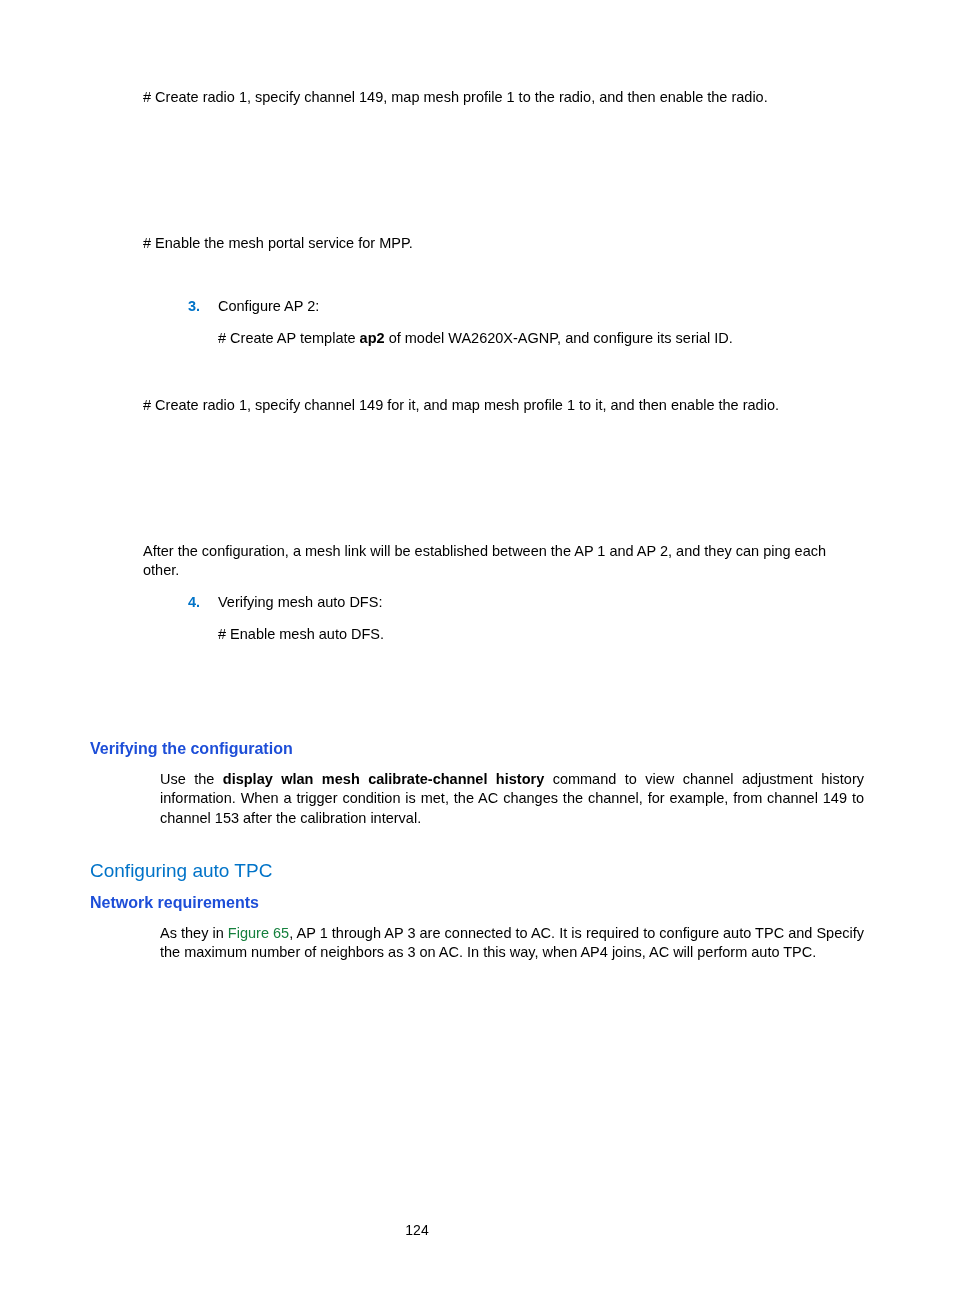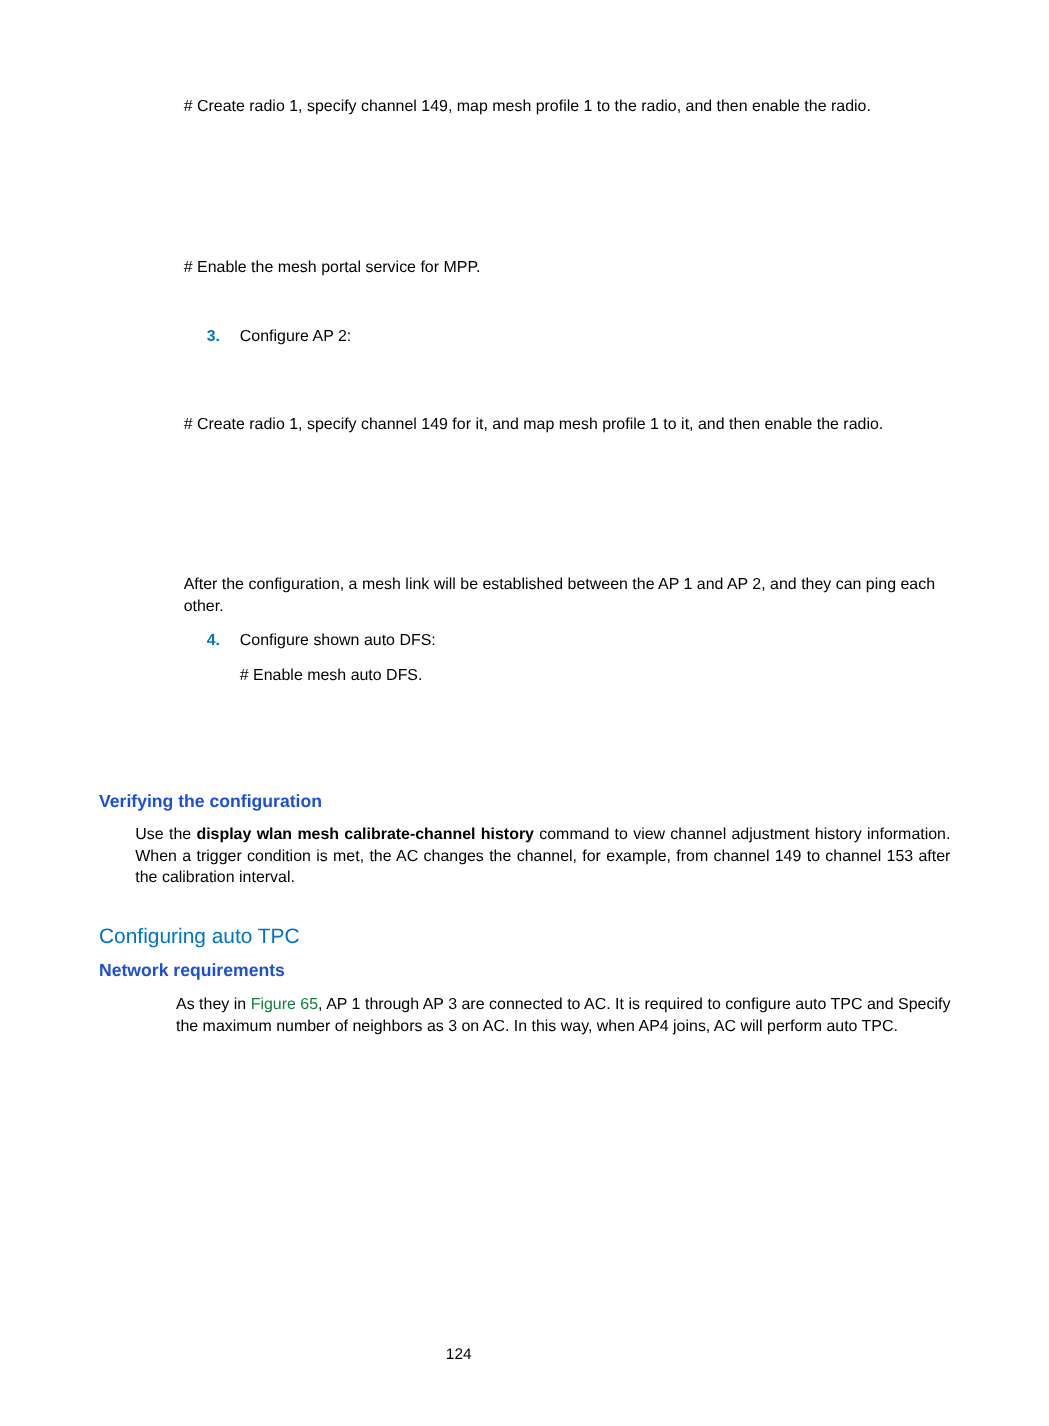--- a/index.html
+++ b/index.html
@@ -11,21 +11,21 @@
     height: 1296px;
     position: relative;
     color: #000;
   }
   .page {
     padding: 88px 90px 0 90px;
     font-size: 14.5px;
     line-height: 1.35;
   }
   .body-indent {
-    margin-left: 77px;
+    margin-left: 53px;
   }
   .ol-item {
     display: flex;
     margin-bottom: 4px;
   }
   .ol-num {
     color: #0073c8;
     font-weight: bold;
     width: 40px;
     text-align: right;
@@ -70,44 +70,45 @@
   <div class="gap-lg"></div>
 
   <div class="body-indent"># Enable the mesh portal service for MPP.</div>
   <div class="gap-md"></div>
 
   <div class="ol-item">
     <div class="ol-num">3.</div>
     <div class="ol-body">
       <div>Configure AP 2:</div>
       <div class="gap-xs"></div>
+      <div><span># Create AP template </span><b>ap2</b><span> of model WA2620X-AGNP, and configure its serial ID.</span></div>
     </div>
   </div>
   <div class="gap-md"></div>
 
   <div class="body-indent"># Create radio 1, specify channel 149 for it, and map mesh profile 1 to it, and then enable the radio.</div>
   <div class="gap-lg"></div>
 
   <div class="body-indent">After the configuration, a mesh link will be established between the AP 1 and AP 2, and they can ping each other.</div>
   <div class="gap-xs"></div>
 
   <div class="ol-item">
     <div class="ol-num">4.</div>
     <div class="ol-body">
-      <div>Configure shown auto DFS:</div>
+      <div>Verifying mesh auto DFS:</div>
       <div class="gap-xs"></div>
       <div># Enable mesh auto DFS.</div>
     </div>
   </div>
 
   <div style="height:60px;"></div>
 
   <div class="h3">Verifying the configuration</div>
 
-  <div class="justify" style="margin-left:33px;"><span>Use the </span><b>display wlan mesh calibrate-channel history</b><span> command to view channel adjustment history information. When a trigger condition is met, the AC changes the channel, for example, from channel 149 to channel 153 after the calibration interval.</span></div>
+  <div class="justify" style="margin-left:70px;"><span>Use the </span><b>display wlan mesh calibrate-channel history</b><span> command to view channel adjustment history information. When a trigger condition is met, the AC changes the channel, for example, from channel 149 to channel 153 after the calibration interval.</span></div>
 
   <div class="h2">Configuring auto TPC</div>
 
   <div class="h3" style="margin-top:6px;">Network requirements</div>
 
   <div class="justify" style="margin-left:70px;"><span>As they in </span><span class="link">Figure 65</span><span>, AP 1 through AP 3 are connected to AC. It is required to configure auto TPC and Specify the maximum number of neighbors as 3 on AC. In this way, when AP4 joins, AC will perform auto TPC.</span></div>
 
 </div>
 
 <div class="page-num">124</div>

